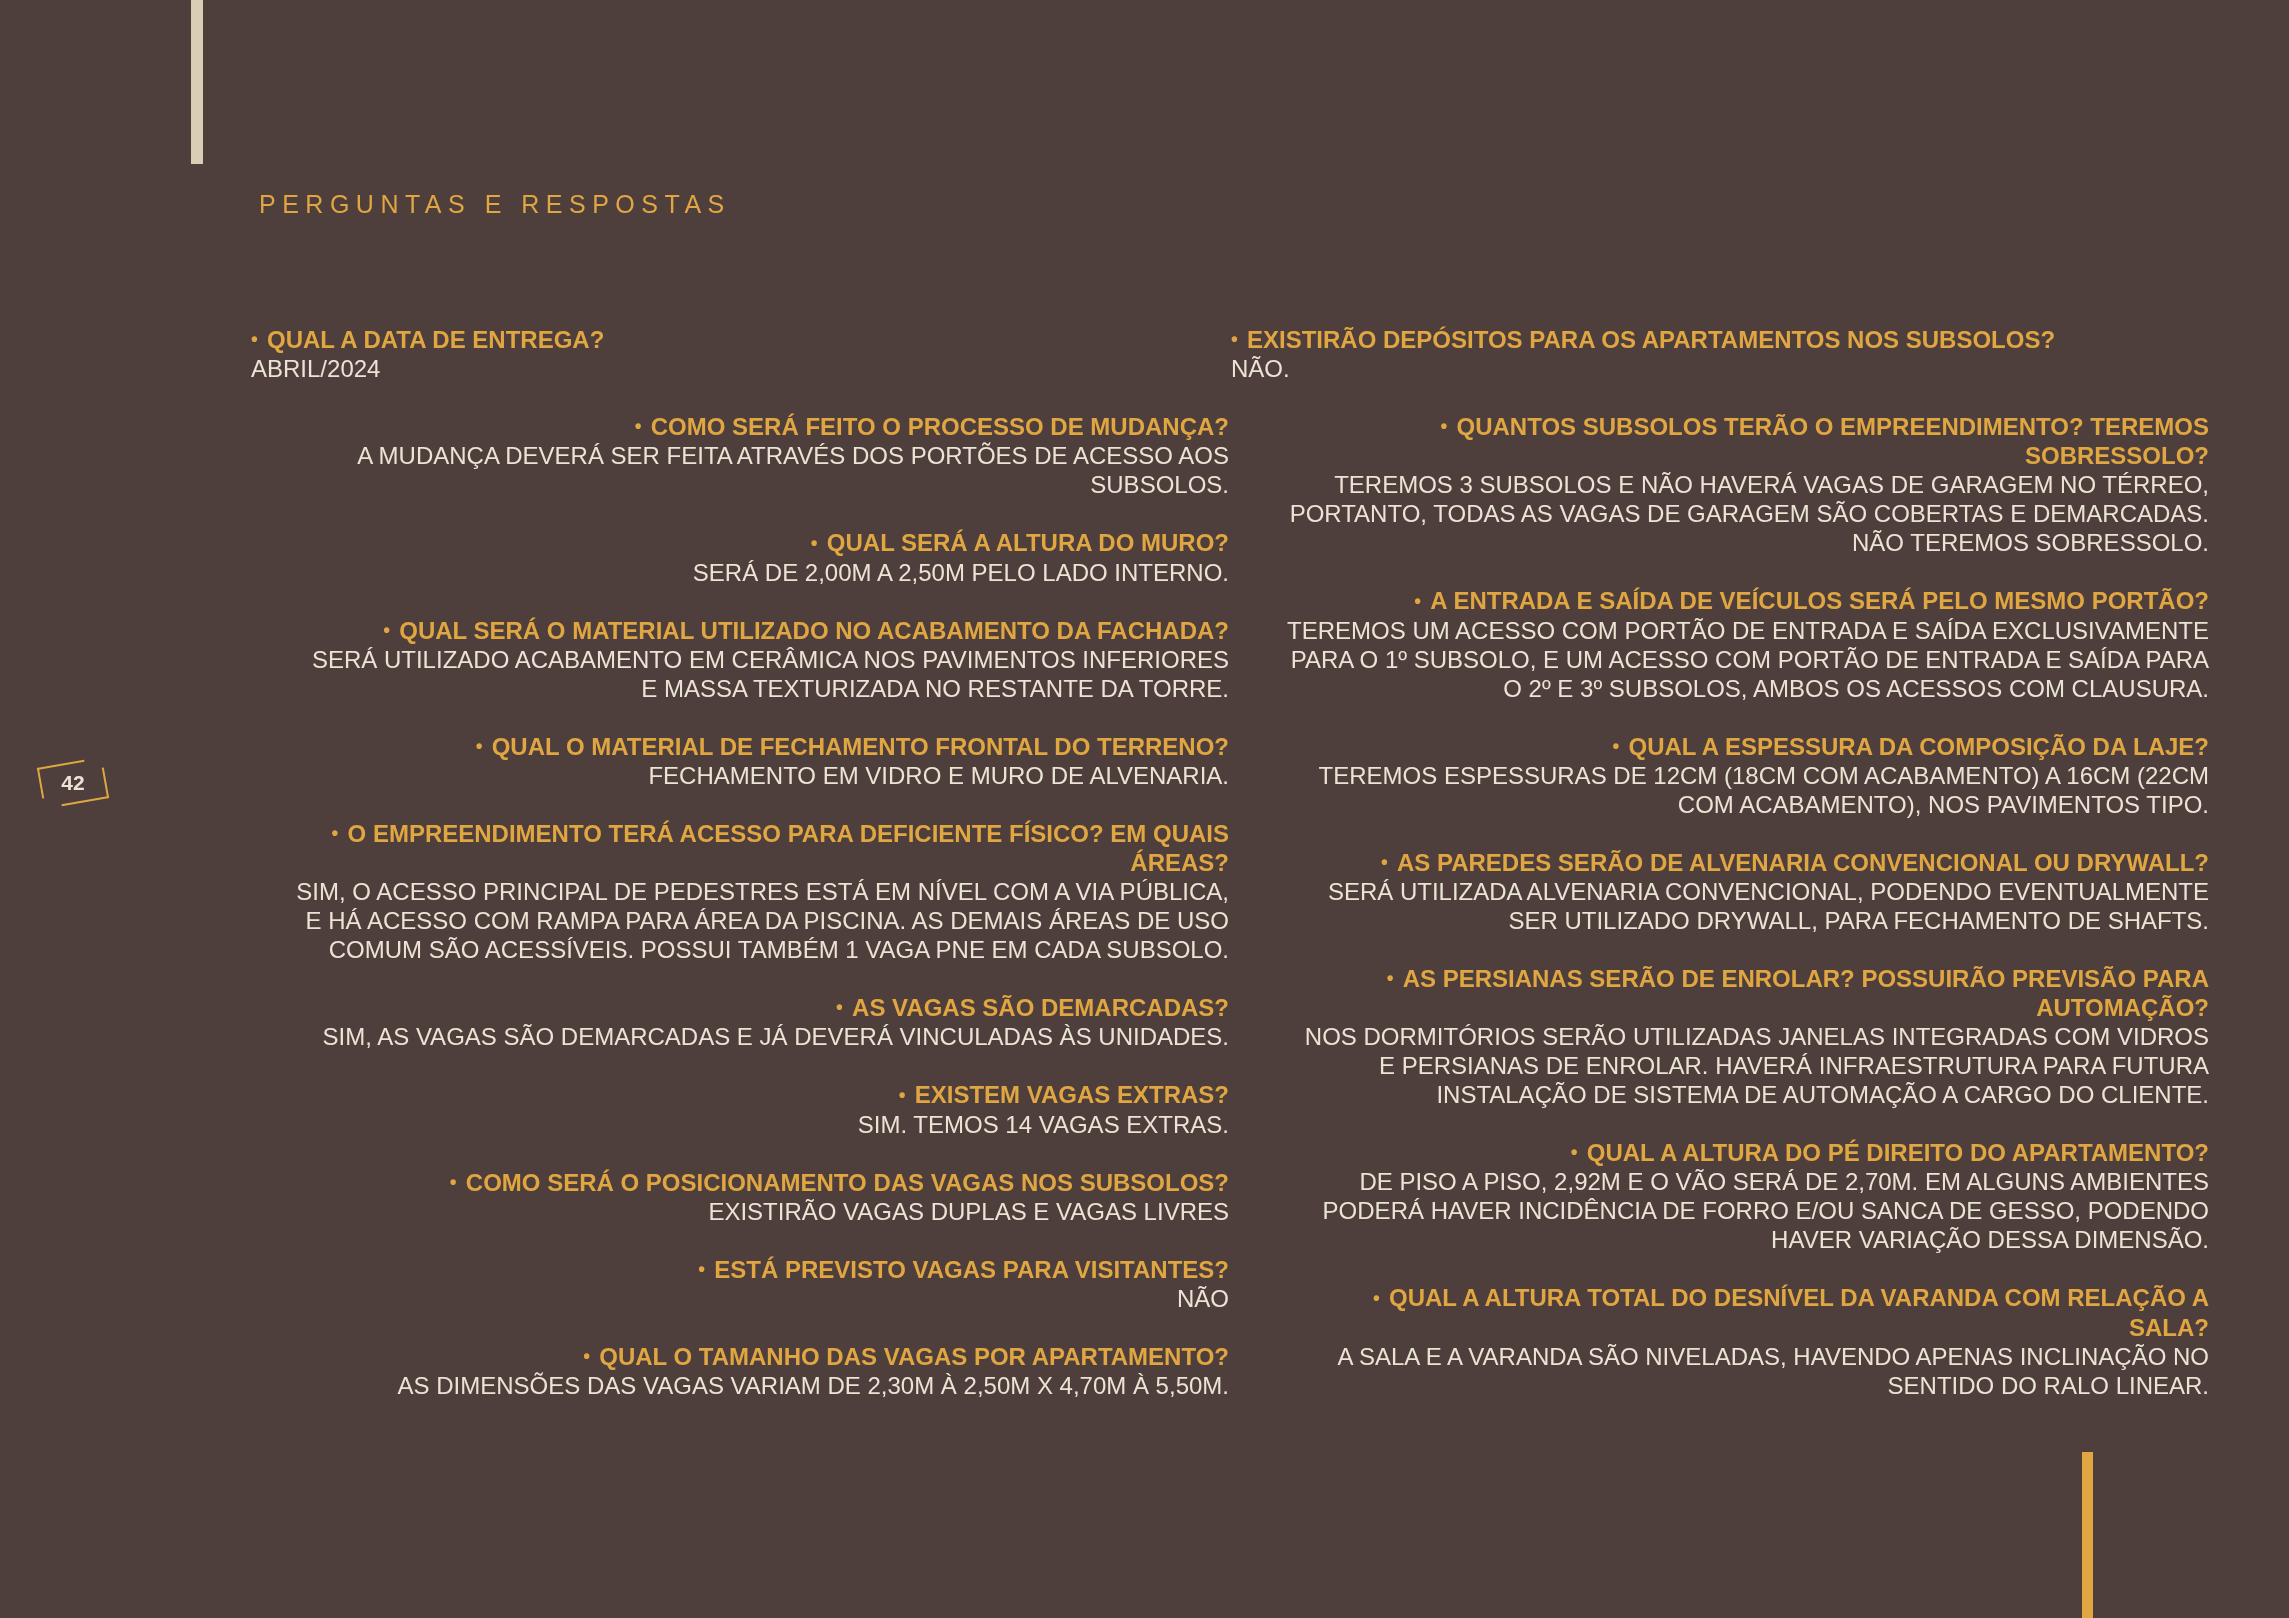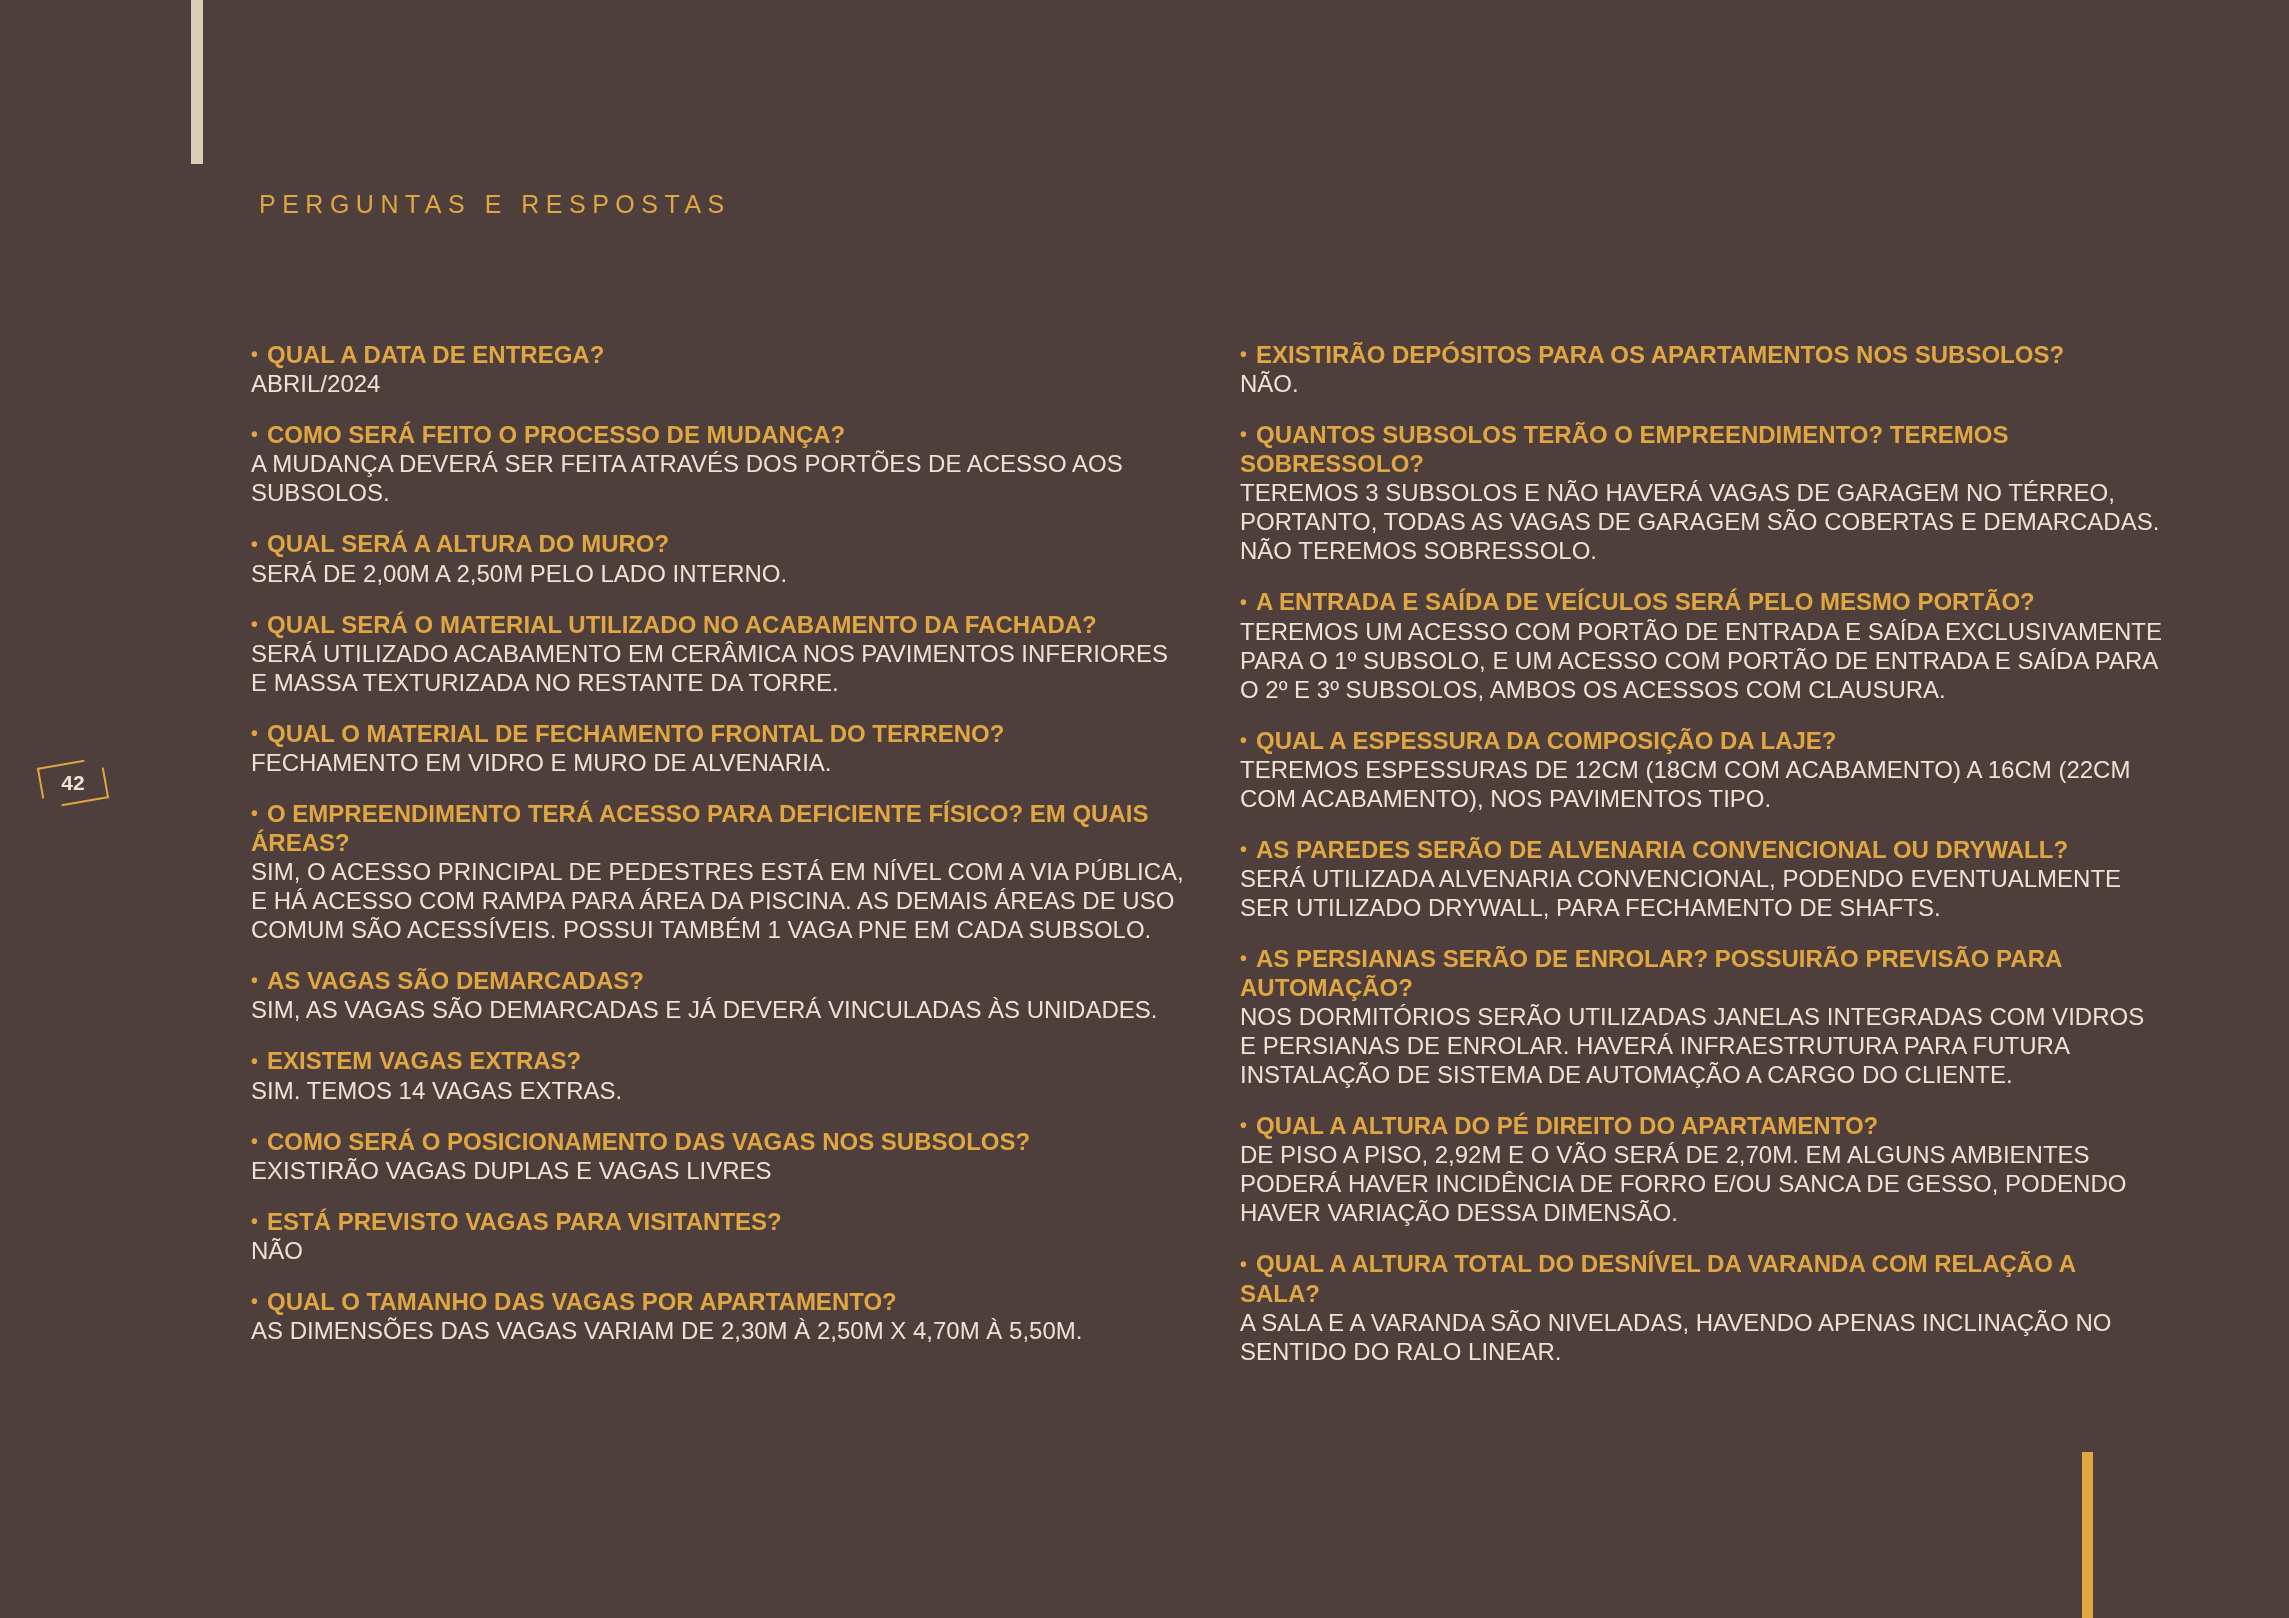--- a/index.html
+++ b/index.html
@@ -34,26 +34,26 @@
     position: absolute;
     left: 259px; top: 190px;
     font-size: 25px;
     letter-spacing: 6.5px;
     font-weight: 400;
     color: var(--gold);
     white-space: nowrap;
   }
   .content {
     position: absolute;
-    left: 251px; top: 340px;
+    left: 251px; top: 325px;
     display: flex;
-    gap: 11px;
+    gap: 2px;
   }
   .col { width: 978px; }
-  .qa + .qa { margin-top: 22px; }
+  .qa + .qa { margin-top: 29px; text-align: right; }
   .question {
     color: var(--gold);
     font-weight: 700;
     font-size: 24px;
     line-height: 29px;
   }
   .q-text { white-space: pre-line; }
   .bullet {
     font-size: 19.4px;
     margin-right: 9.2px;

